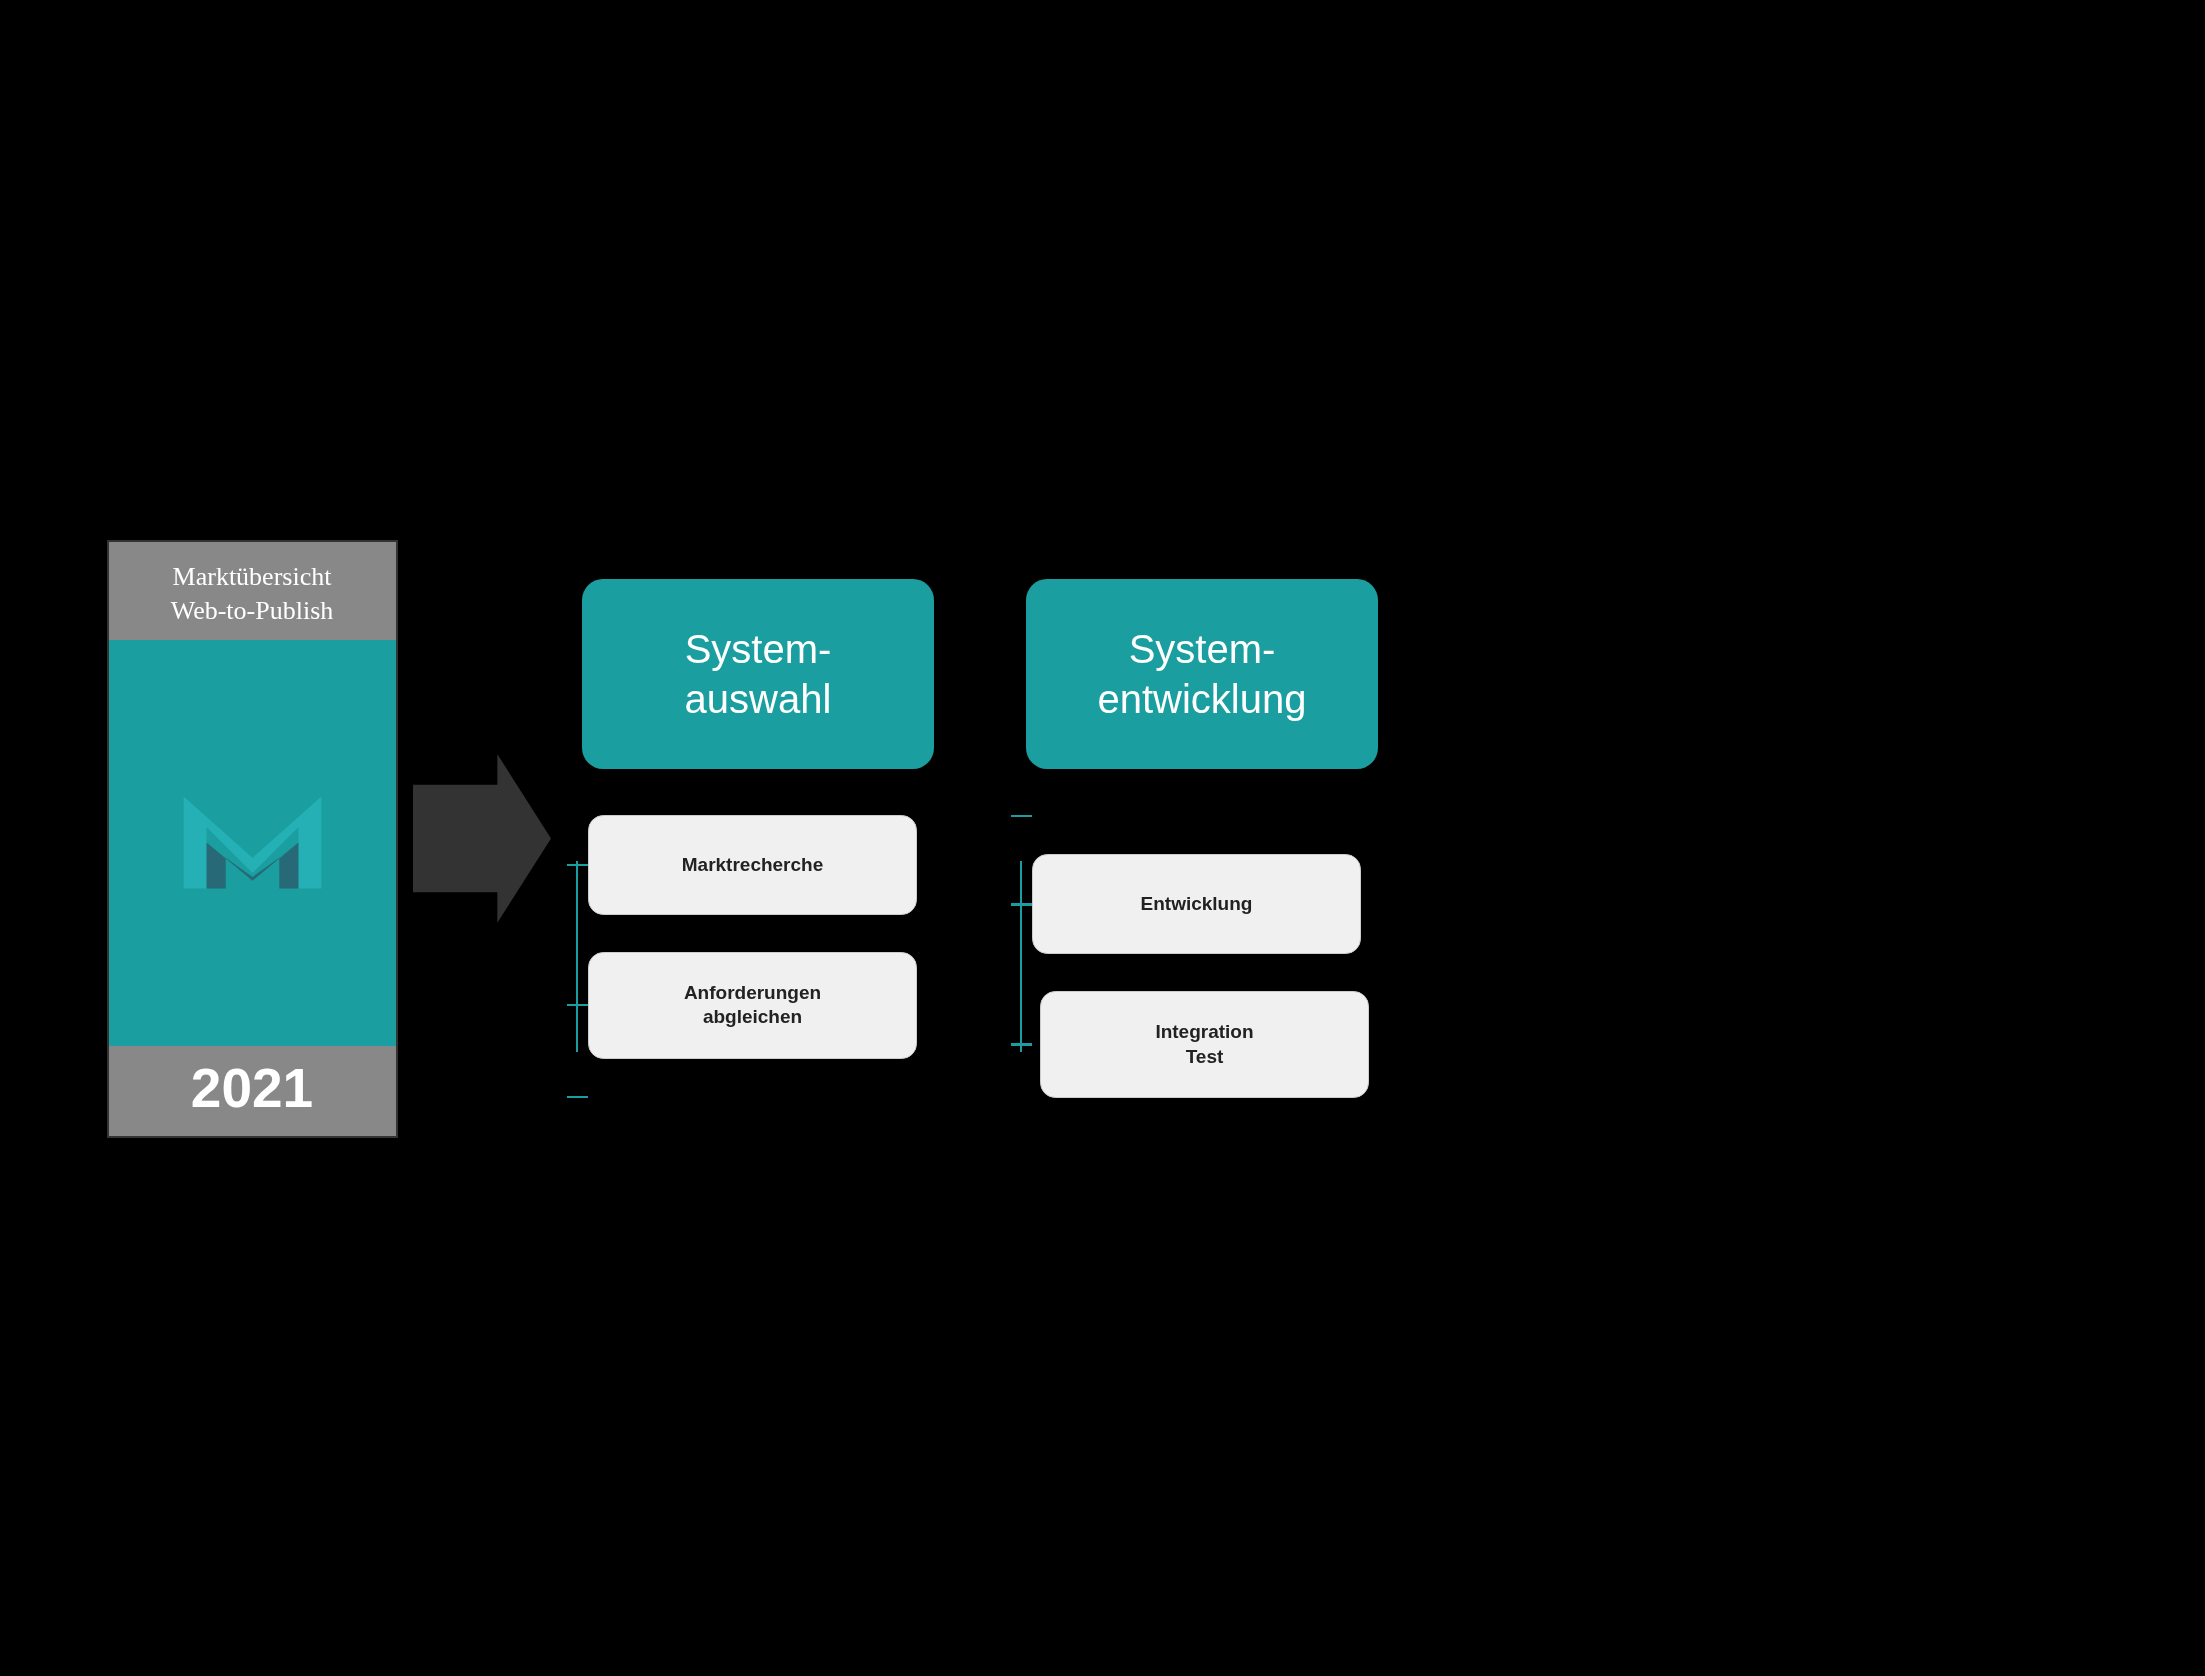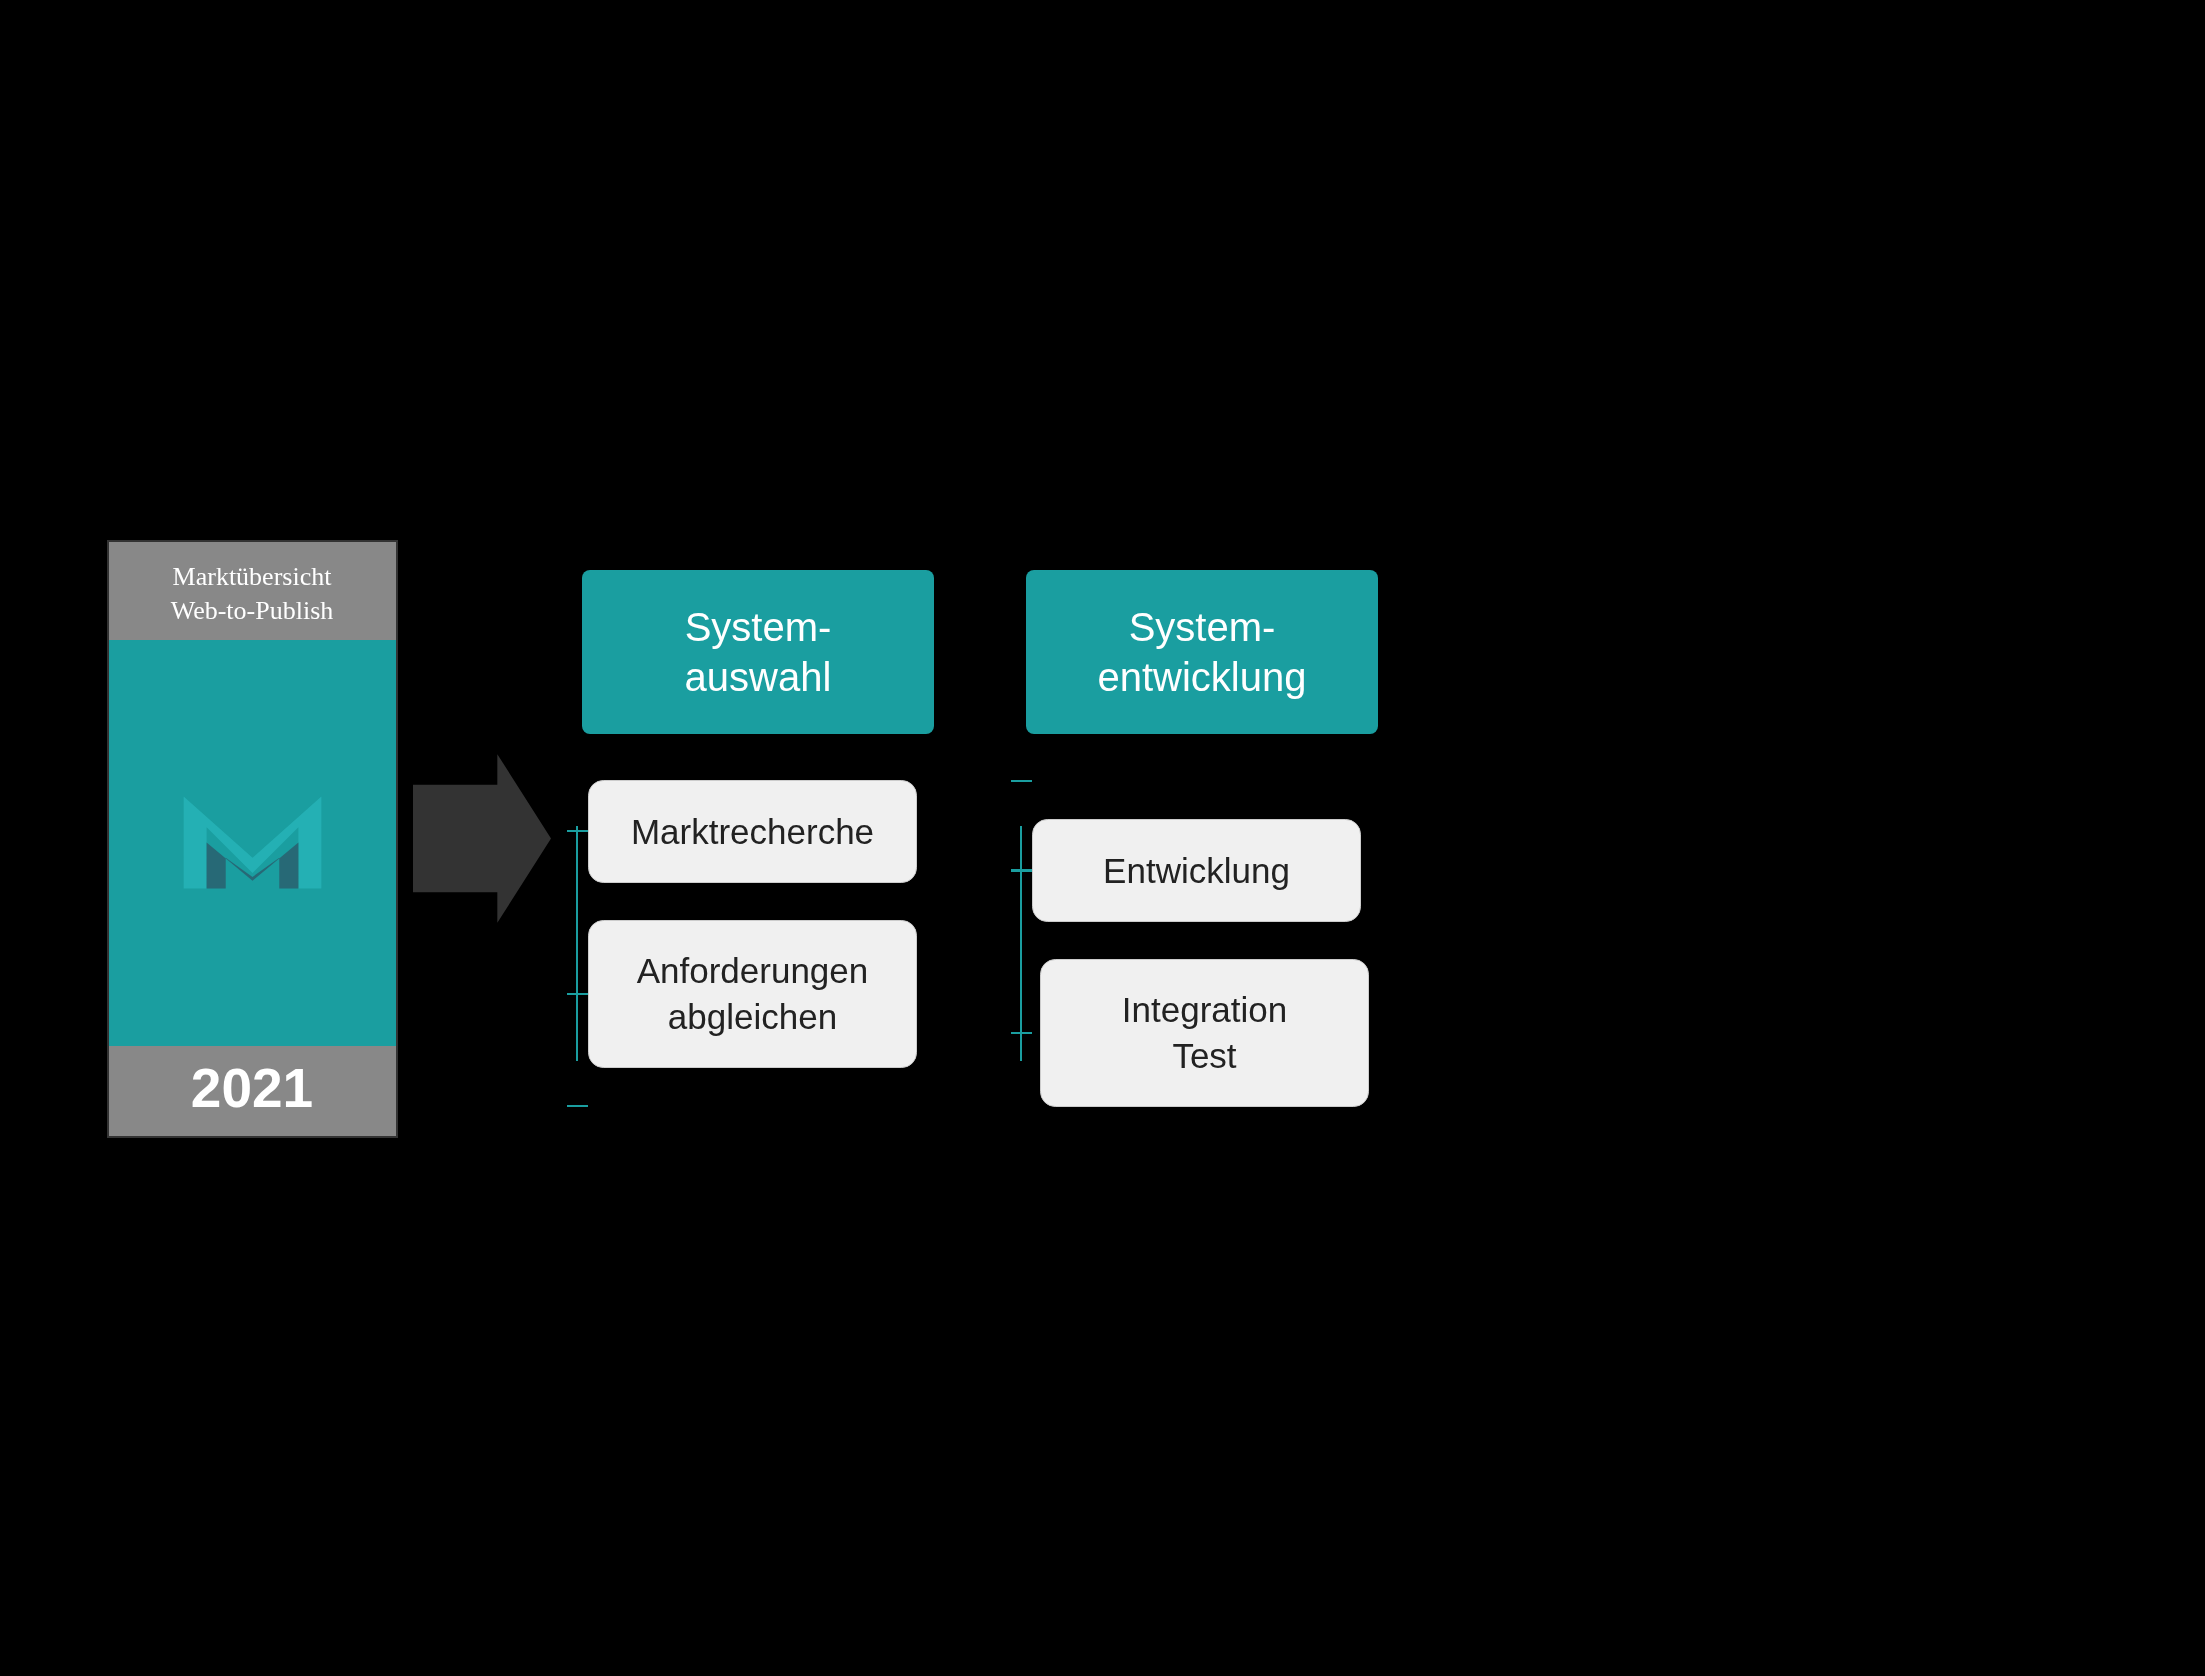--- a/index.html
+++ b/index.html
@@ -101,23 +101,23 @@
     .column {
       display: flex;
       flex-direction: column;
       align-items: center;
       gap: 0;
       width: 383px;
     }
 
     .column-header {
       background: #1a9ea0;
-      border-radius: 8px;
+      border-radius: 21px;
       width: 352px;
-      padding: 32px 23px;
+      padding: 45px 23px;
       text-align: center;
       margin-bottom: 46px;
     }
 
     .column-header-text {
       color: #fff;
       font-size: 40px;
       font-weight: 400;
       line-height: 1.25;
     }
@@ -174,22 +174,22 @@
       padding: 27.6px 23px;
       text-align: center;
       width: 329px;
       min-height: 100px;
       display: flex;
       align-items: center;
       justify-content: center;
     }
 
     .item-box-text {
-      font-size: 35px;
-      font-weight: 400;
+      font-size: 19px;
+      font-weight: 700;
       color: #222;
       line-height: 1.3;
     }
 
     
     .items-list-right {
       position: relative;
     }
 
     .items-list-right::before {

